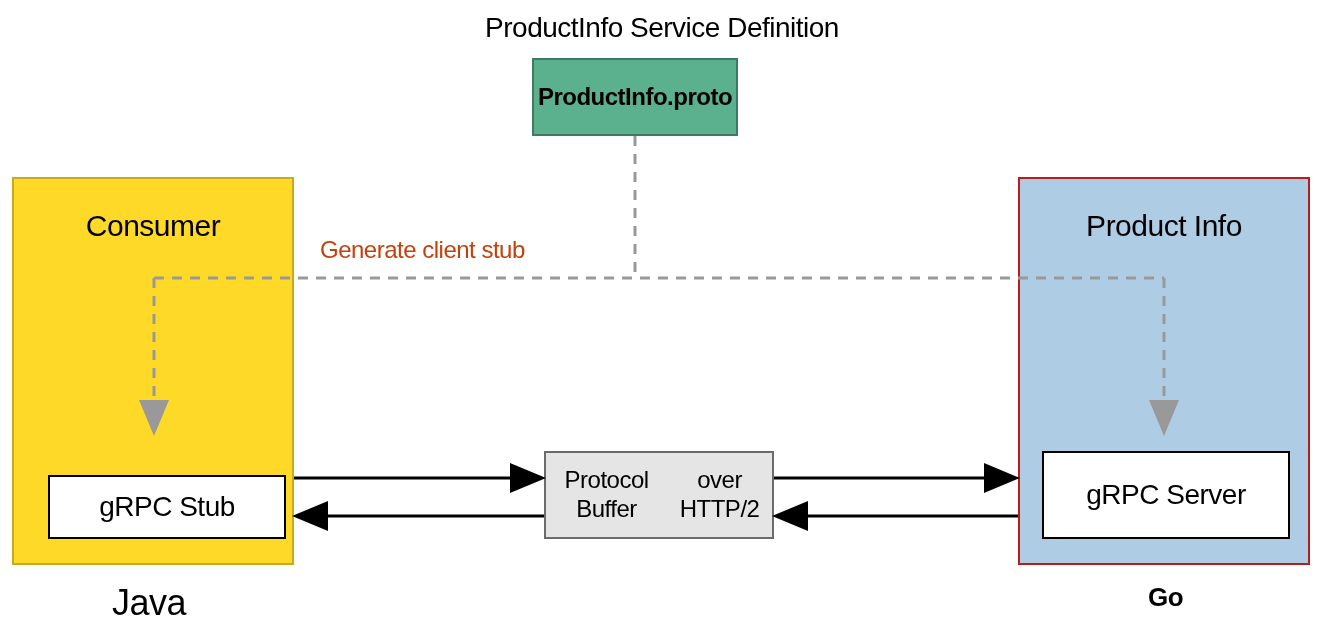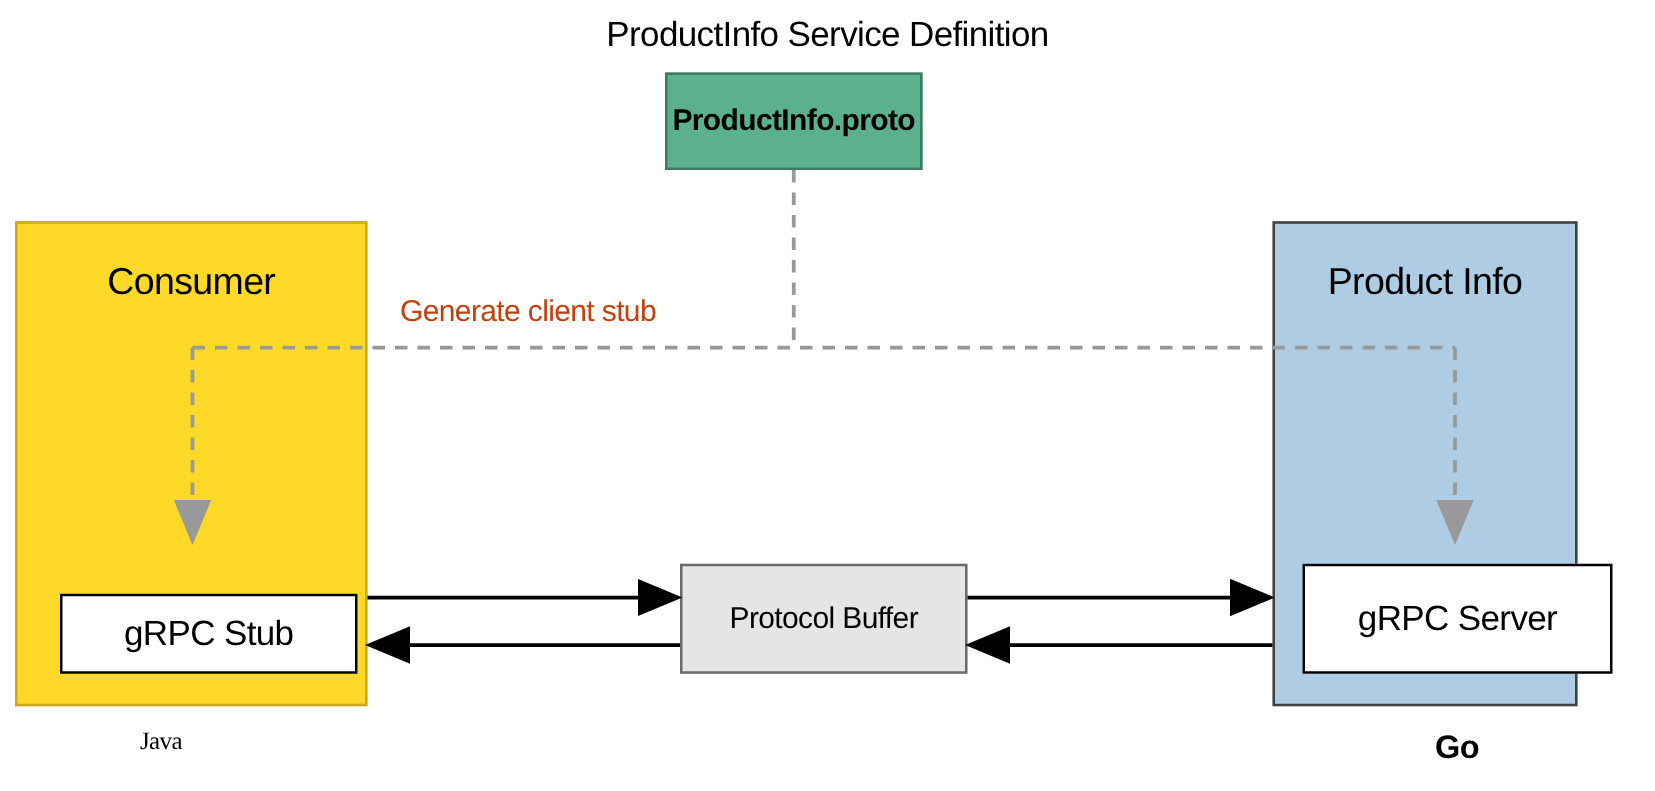--- a/index.html
+++ b/index.html
@@ -52,24 +52,24 @@
       left: 12px;
       width: 282px;
       height: 388px;
       background: #ffd928;
       border: 2px solid #c9a91e;
     }
     .productinfo-box {
       position: absolute;
       top: 177px;
       left: 1018px;
-      width: 244px;
+      width: 292px;
       height: 388px;
       background: #aecde5;
-      border: 2px solid #404040;
+      border: 2px solid #b91c1c;
     }
     .box-label {
       position: absolute;
       top: 30px;
       left: 50%;
       transform: translateX(-50%);
       font-size: 30px;
       color: #000;
       font-weight: 400;
       letter-spacing: -0.5px;
@@ -142,25 +142,24 @@
       left: 694px;
       font-size: 24px;
       color: #000;
       font-weight: 400;
       letter-spacing: -0.5px;
     }
     .lang-java {
       position: absolute;
       top: 582px;
       left: 112px;
-      font-size: 20px;
-      color: #000;
-      font-weight: 400;
-      letter-spacing: -0.5px;
-      font-family: Liberation Serif, serif;
+      font-size: 36px;
+      color: #000;
+      font-weight: 400;
+      letter-spacing: -0.5px;
     }
     .lang-go {
       position: absolute;
       top: 582px;
       left: 1148px;
       font-size: 26px;
       color: #000;
       font-weight: 700;
       letter-spacing: -0.5px;
     }
@@ -192,20 +191,21 @@
 
   <div class="productinfo-box">
     <div class="box-label">Product Info</div>
     <div class="server-box">
       <span>gRPC Server</span>
     </div>
   </div>
 
   <div class="protocol-box">
     <span>Protocol Buffer</span>
+    <span>over HTTP/2</span>
   </div>
 
   <div class="gen-client-label">Generate client stub</div>
 
   <div class="lang-java">Java</div>
   <div class="lang-go">Go</div>
 
   <svg class="overlay">
     <defs>
       <marker id="arrowhead-black" markerWidth="12" markerHeight="10" refX="10" refY="5" orient="auto">

